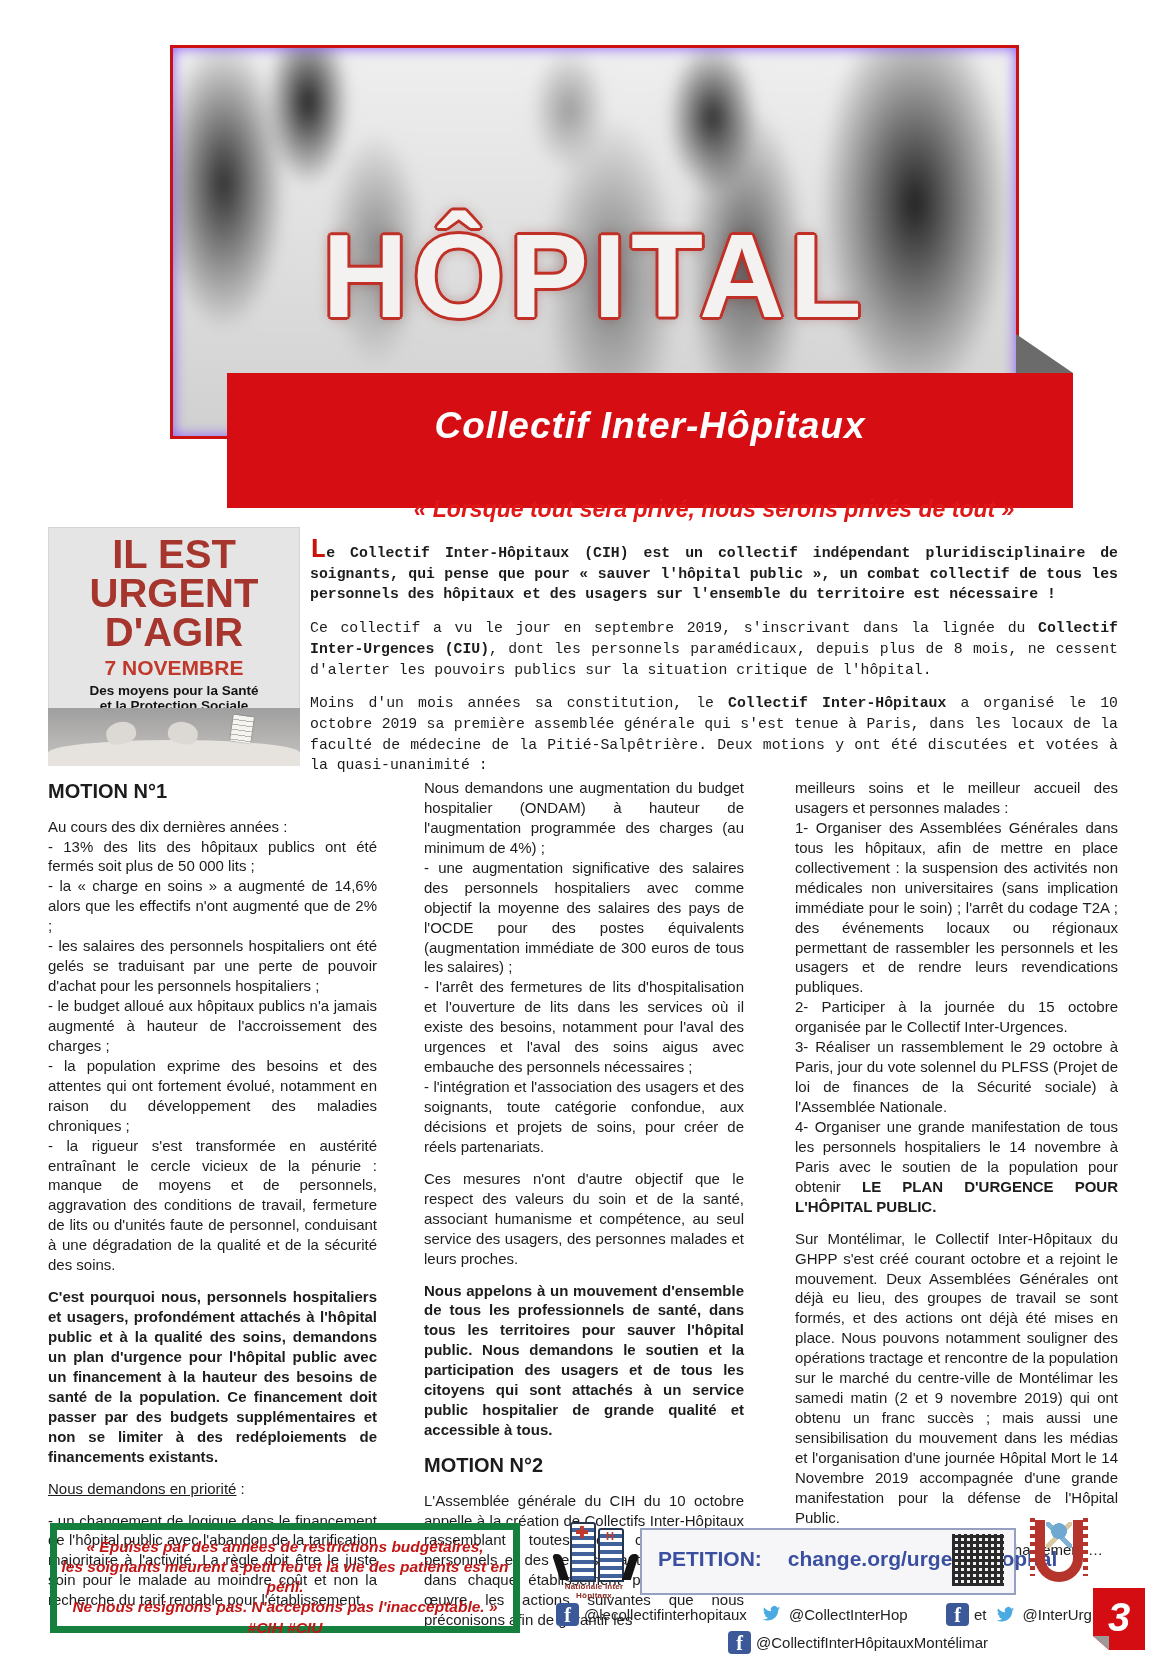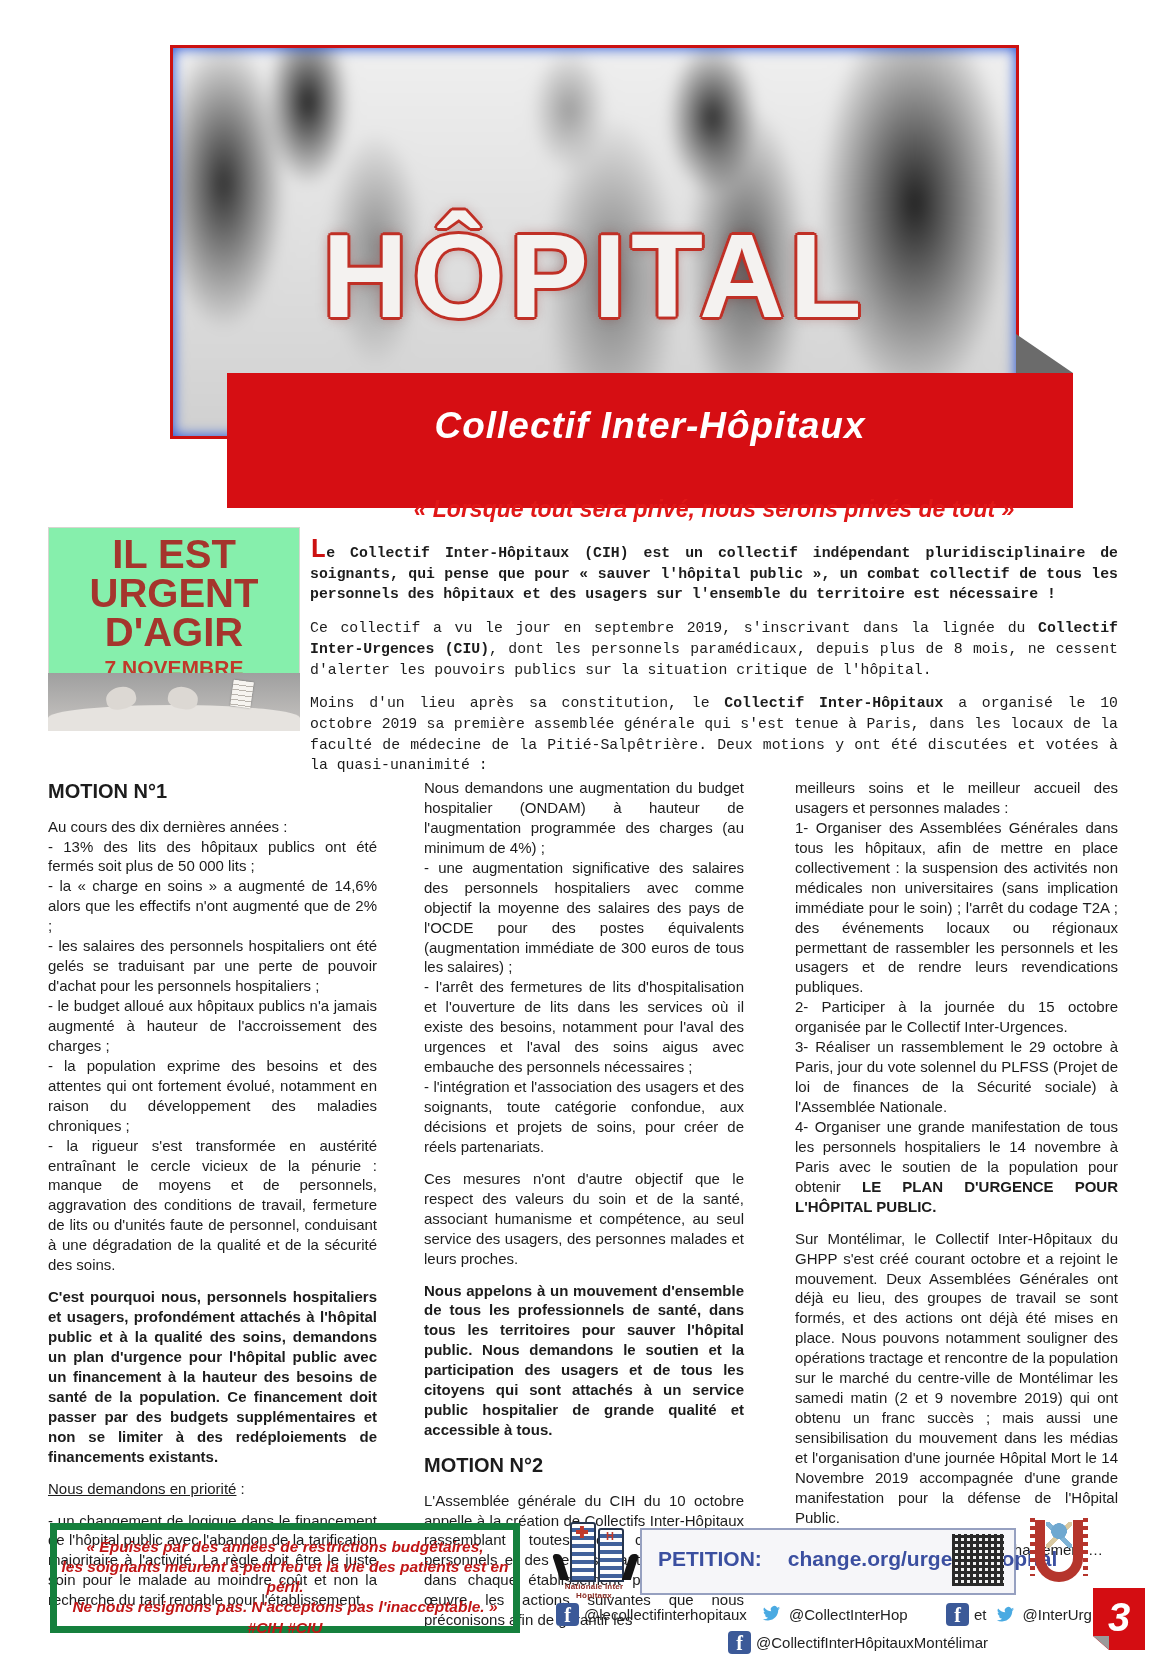--- a/index.html
+++ b/index.html
@@ -2,21 +2,21 @@
 <html><head>
 <meta charset="utf-8">
 <style>
   html,body{margin:0;padding:0;background:#ffffff;}
   #page{position:relative;width:1170px;height:1655px;background:#fff;overflow:hidden;
         font-family:"Liberation Sans",sans-serif;color:#1c1c1c;}
   .abs{position:absolute;}
 
   
   .photo{left:170px;top:45px;width:843px;height:388px;border:3px solid #cc1111;
-         background:#1d4ed8;overflow:hidden;z-index:1;}
+         background:#8b5cf6;overflow:hidden;z-index:1;}
   .photo-bg{width:100%;height:100%;filter:blur(7px);
     background:
       radial-gradient(90px 210px at 6% 35%, #2d2d2d 0%, rgba(45,45,45,0) 70%),
       radial-gradient(60px 120px at 16% 14%, #1b1b1b 0%, rgba(27,27,27,0) 70%),
       radial-gradient(70px 170px at 24% 52%, #8a8a8a 0%, rgba(138,138,138,0) 70%),
       radial-gradient(55px 90px  at 47% 16%, #9a9a9a 0%, rgba(150,150,150,0) 70%),
       radial-gradient(95px 230px at 52% 60%, #7d7d7d 0%, rgba(125,125,125,0) 72%),
       radial-gradient(65px 110px at 64% 18%, #262626 0%, rgba(38,38,38,0) 70%),
       radial-gradient(85px 220px at 68% 55%, #5a5a5a 0%, rgba(90,90,90,0) 72%),
       radial-gradient(130px 270px at 88% 40%, #1f1f1f 0%, rgba(31,31,31,0) 74%),
@@ -30,21 +30,21 @@
          clip-path:polygon(0 0,100% 100%,0 100%);z-index:2;}
   .banner{left:227px;top:373px;width:846px;height:135px;background:#d60e13;z-index:3;}
   .banner-title{text-align:center;margin-top:32px;color:#ffffff;font-style:italic;
                 font-weight:bold;font-size:37px;letter-spacing:1px;}
 
   
   .headline{left:310px;top:496px;width:808px;text-align:center;color:#e01717;
             font-weight:bold;font-style:italic;font-size:23px;z-index:4;}
 
   
-  .poster{left:48px;top:527px;width:252px;height:204px;background:#86efac;
+  .poster{left:48px;top:527px;width:252px;height:239px;background:#e5e5e5;
           box-shadow:0 0 0 1px #d8d5d0 inset;overflow:hidden;}
   .poster-text{padding-top:8px;text-align:center;}
   .pbig{color:#a5352d;font-weight:800;font-size:40px;line-height:0.98;letter-spacing:0;}
   .pdate{color:#c0392b;font-weight:800;font-size:21px;margin-top:3px;}
   .psub{color:#141414;font-weight:bold;font-size:13.5px;line-height:1.15;margin-top:3px;}
   .poster-photo{position:absolute;left:0;right:0;bottom:0;height:58px;
         background:linear-gradient(#9f9f9f,#c9c6c3);}
   .sheet{position:absolute;left:0;right:0;bottom:0;height:26px;background:#e6e3df;
          border-radius:50% 50% 0 0;}
   .foot1,.foot2{position:absolute;width:30px;height:22px;background:#dcd8d3;
@@ -159,21 +159,21 @@
       <div class="sheet"></div>
       <div class="foot1"></div>
       <div class="foot2"></div>
       <div class="toetag"></div>
     </div>
   </div>
 
   <div class="abs intro">
     <p class="b"><span class="dropcap">L</span><span>e Collectif Inter-Hôpitaux (CIH) est un collectif indépendant pluridisciplinaire de soignants, qui pense que pour « sauver l'hôpital public », un combat collectif de tous les personnels des hôpitaux et des usagers sur l'ensemble du territoire est nécessaire !</span></p>
     <p><span>Ce collectif a vu le jour en septembre 2019, s'inscrivant dans la lignée du </span><span class="b">Collectif Inter-Urgences (CIU)</span><span>, dont les personnels paramédicaux, depuis plus de 8 mois, ne cessent d'alerter les pouvoirs publics sur la situation critique de l'hôpital.</span></p>
-    <p><span>Moins d'un lieu après sa constitution, le </span><span class="b">Collectif Inter-Hôpitaux</span><span> a organisé le 10 octobre 2019 sa première assemblée générale qui s'est tenue à Paris, dans les locaux de la faculté de médecine de la Pitié-Salpêtrière. Deux motions y ont été discutées et votées à la quasi-unanimité :</span></p>
+    <p><span>Moins d'un mois années sa constitution, le </span><span class="b">Collectif Inter-Hôpitaux</span><span> a organisé le 10 octobre 2019 sa première assemblée générale qui s'est tenue à Paris, dans les locaux de la faculté de médecine de la Pitié-Salpêtrière. Deux motions y ont été discutées et votées à la quasi-unanimité :</span></p>
   </div>
 
   <div class="col" id="col1">
     <p class="mh">MOTION N°1</p>
     <p class="prelines">Au cours des dix dernières années :
 - 13% des lits des hôpitaux publics ont été fermés soit plus de 50 000 lits ;
 - la « charge en soins » a augmenté de 14,6% alors que les effectifs n'ont augmenté que de 2% ;
 - les salaires des personnels hospitaliers ont été gelés se traduisant par une perte de pouvoir d'achat pour les personnels hospitaliers ;
 - le budget alloué aux hôpitaux publics n'a jamais augmenté à hauteur de l'accroissement des charges ;
 - la population exprime des besoins et des attentes qui ont fortement évolué, notamment en raison du développement des maladies chroniques ;

